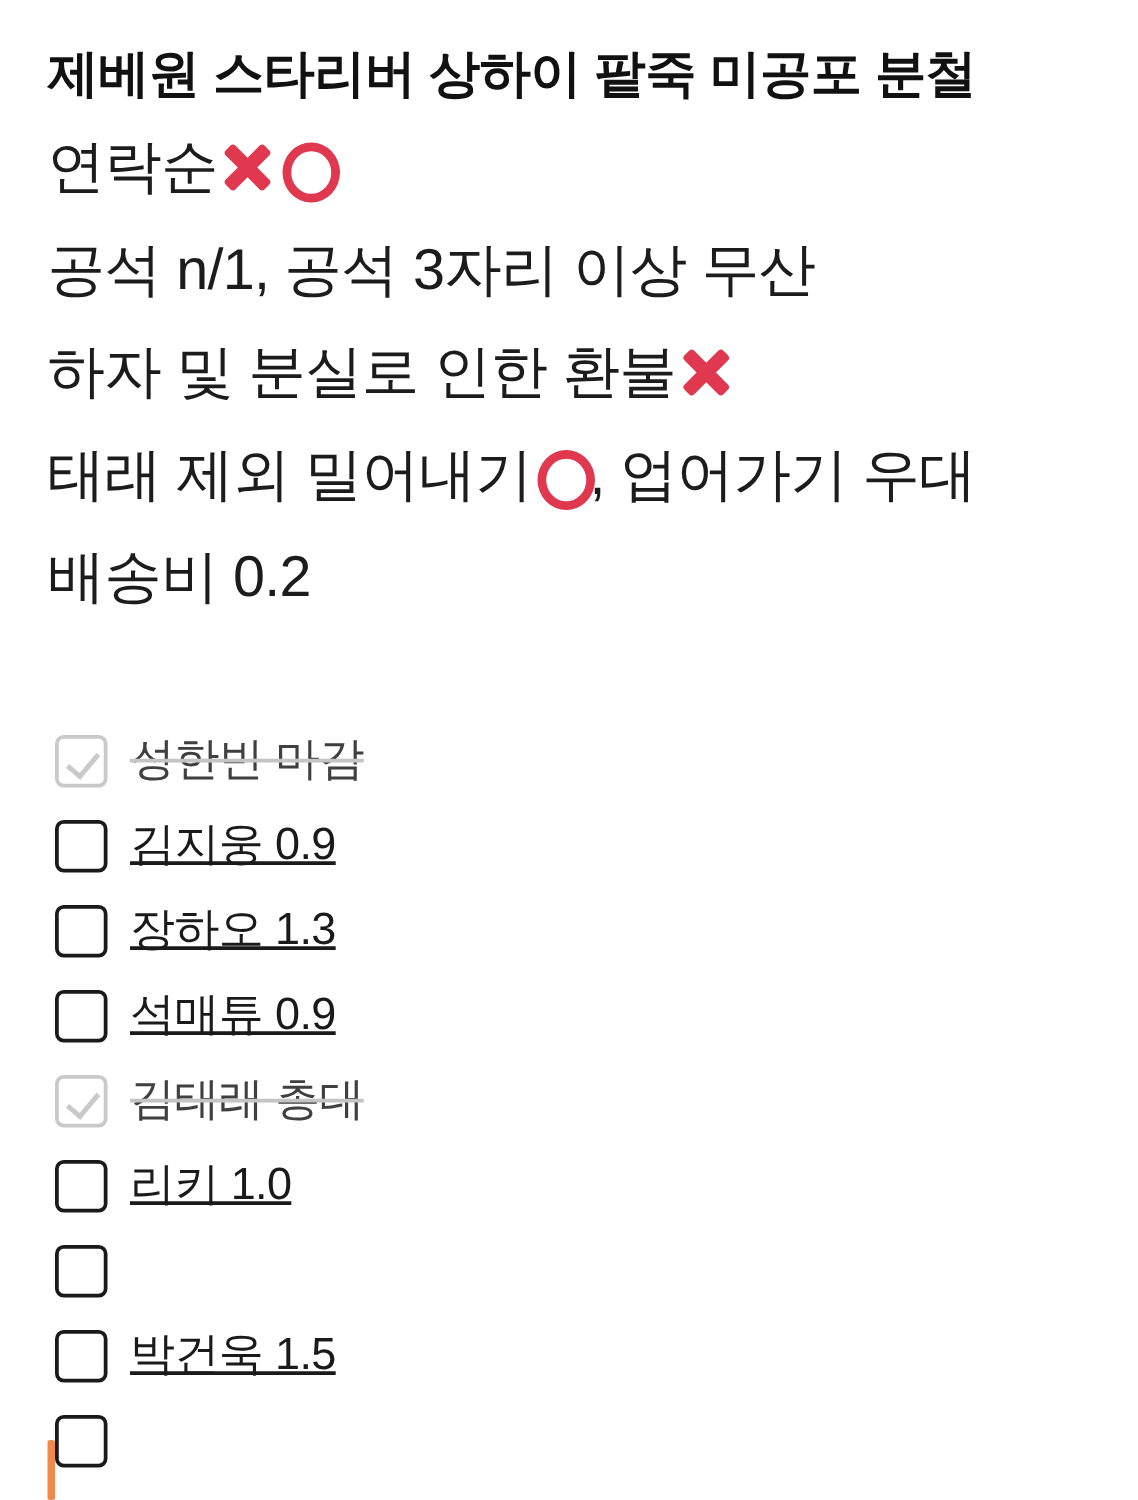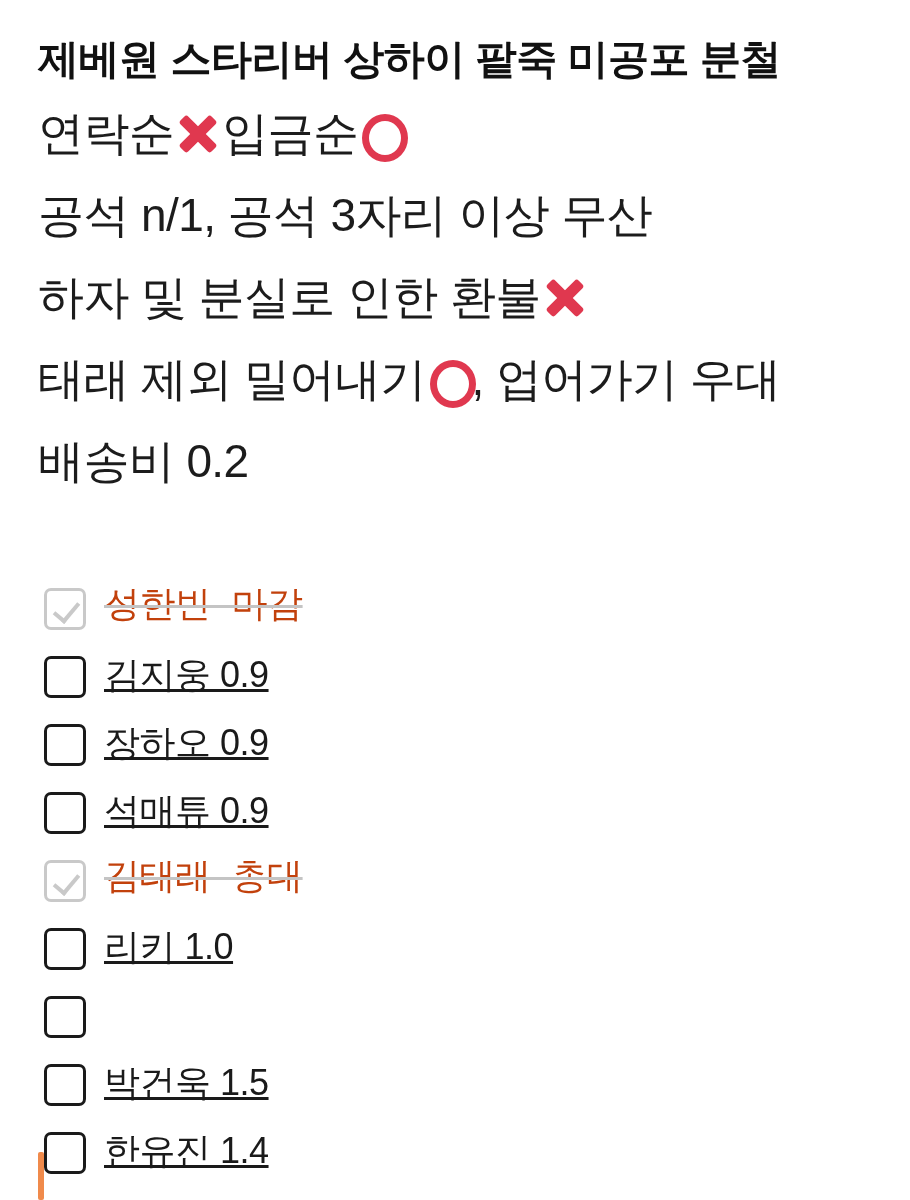--- a/index.html
+++ b/index.html
@@ -134,25 +134,24 @@
     border-bottom: 4px solid #c9c9c9;
     transform: rotate(40deg);
   }
   .check-label {
     color: #1a1a1a;
     line-height: 1;
     padding-bottom: 3px;
     text-decoration: underline;
   }
   .check-item.done .check-label {
-    color: #c2410c;
+    color: #404040;
     text-decoration: line-through;
     text-decoration-color: #c4c4c4;
     text-decoration-thickness: 3px;
-    font-family: Liberation Mono, monospace;
   }
 
   
   .bottom-accent {
     position: absolute;
     left: 38px;
     bottom: 0;
     width: 6px;
     height: 48px;
     background: #f08a4b;
@@ -163,21 +162,20 @@
 <body>
 
 <div class="page">
 
   <h1 class="title">제베원 스타리버 상하이 팥죽 미공포 분철</h1>
 
   <div class="desc">
       <div class="desc-line">
         <span class="txt">연락순</span>
         <span class="mark-x"></span>
-        <span class="txt"> 입금순</span>
         <span class="mark-o"></span>
       </div>
       <div class="desc-line">
         <span class="txt">공석 n/1, 공석 3자리 이상 무산</span>
       </div>
       <div class="desc-line">
         <span class="txt">하자 및 분실로 인한 환불</span>
         <span class="mark-x"></span>
       </div>
       <div class="desc-line">
@@ -194,21 +192,21 @@
       <div class="check-item done">
         <span class="check-box"></span>
         <span class="check-label">성한빈 마감</span>
       </div>
       <div class="check-item">
         <span class="check-box"></span>
         <span class="check-label">김지웅 0.9</span>
       </div>
       <div class="check-item">
         <span class="check-box"></span>
-        <span class="check-label">장하오 0.9</span>
+        <span class="check-label">장하오 1.3</span>
       </div>
       <div class="check-item">
         <span class="check-box"></span>
         <span class="check-label">석매튜 0.9</span>
       </div>
       <div class="check-item done">
         <span class="check-box"></span>
         <span class="check-label">김태래 총대</span>
       </div>
       <div class="check-item">
@@ -217,18 +215,17 @@
       </div>
       <div class="check-item">
         <span class="check-box"></span>
       </div>
       <div class="check-item">
         <span class="check-box"></span>
         <span class="check-label">박건욱 1.5</span>
       </div>
       <div class="check-item">
         <span class="check-box"></span>
-        <span class="check-label">한유진 1.4</span>
       </div>
     </div>
 
   <div class="bottom-accent"></div>
 </div>
 
 </body></html>

